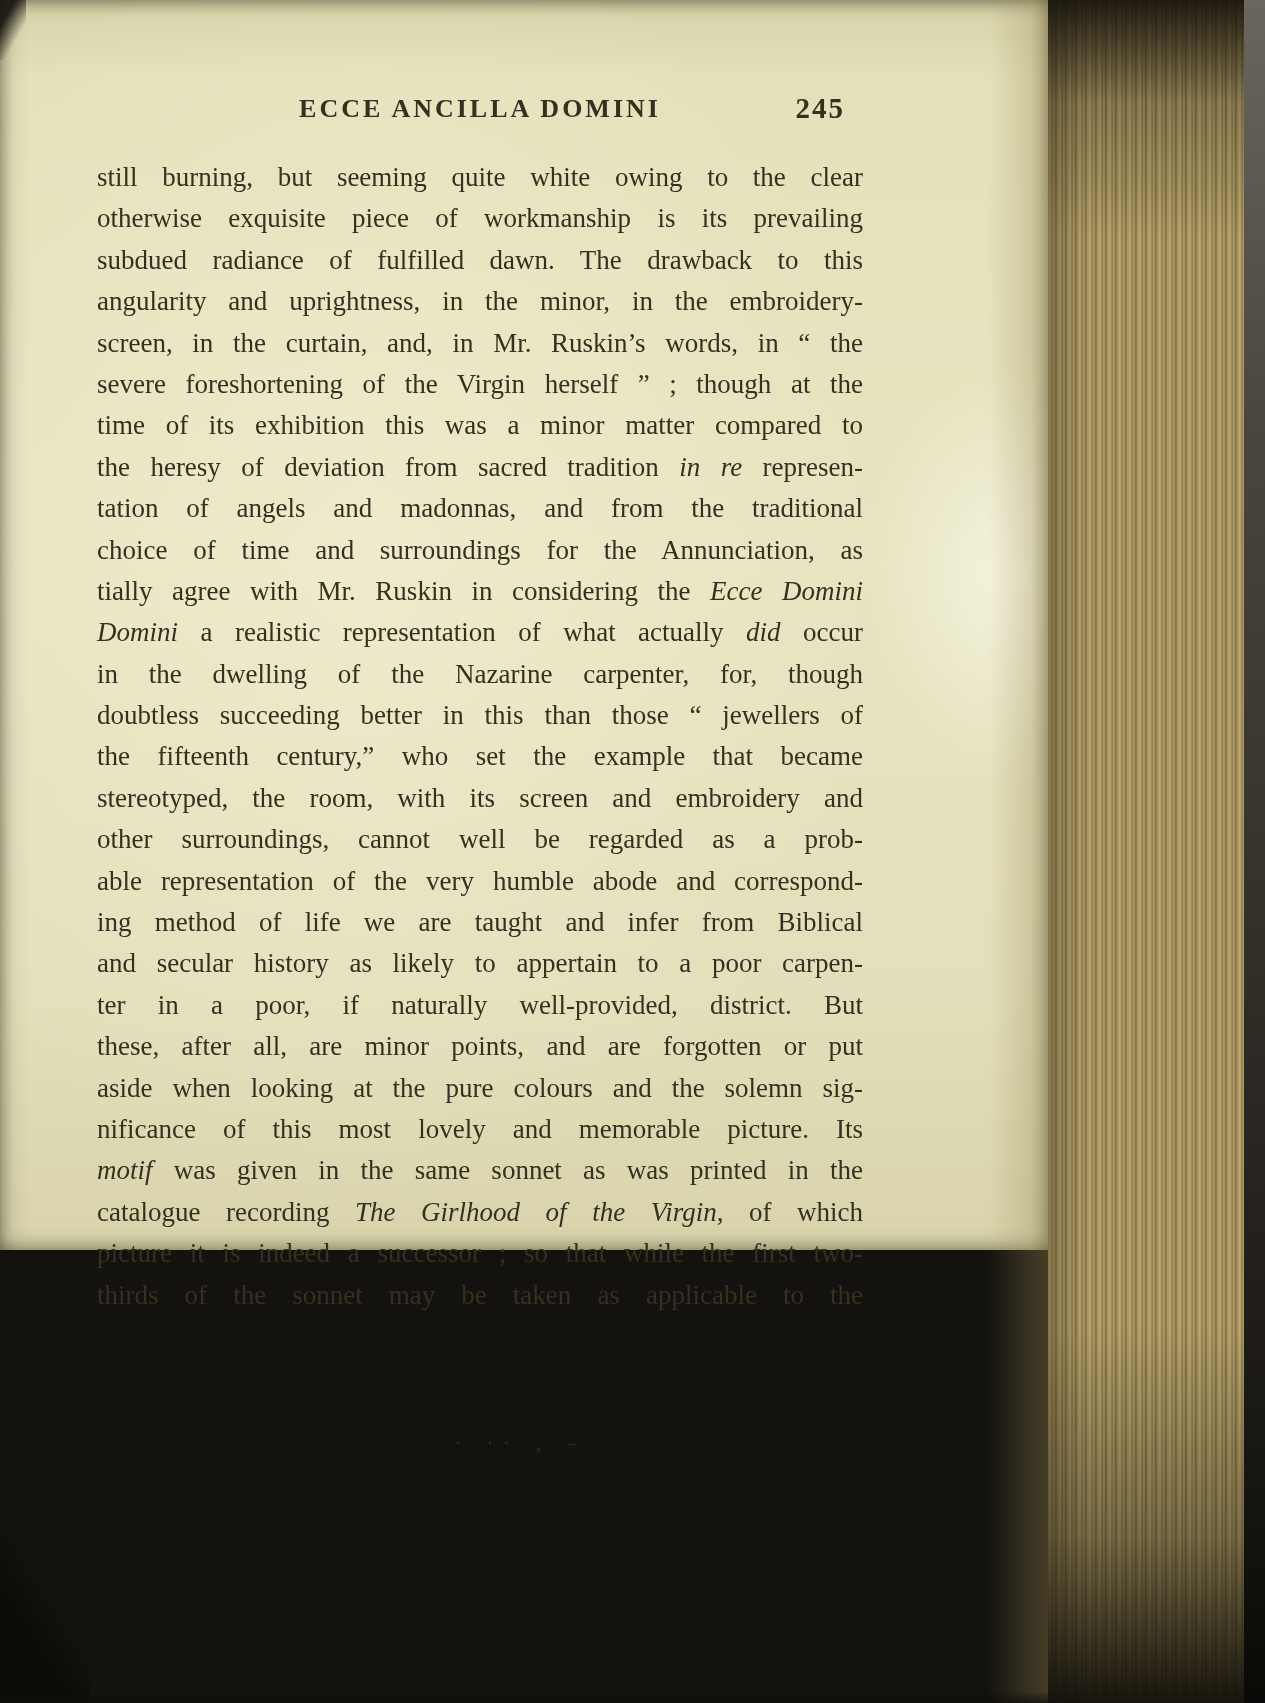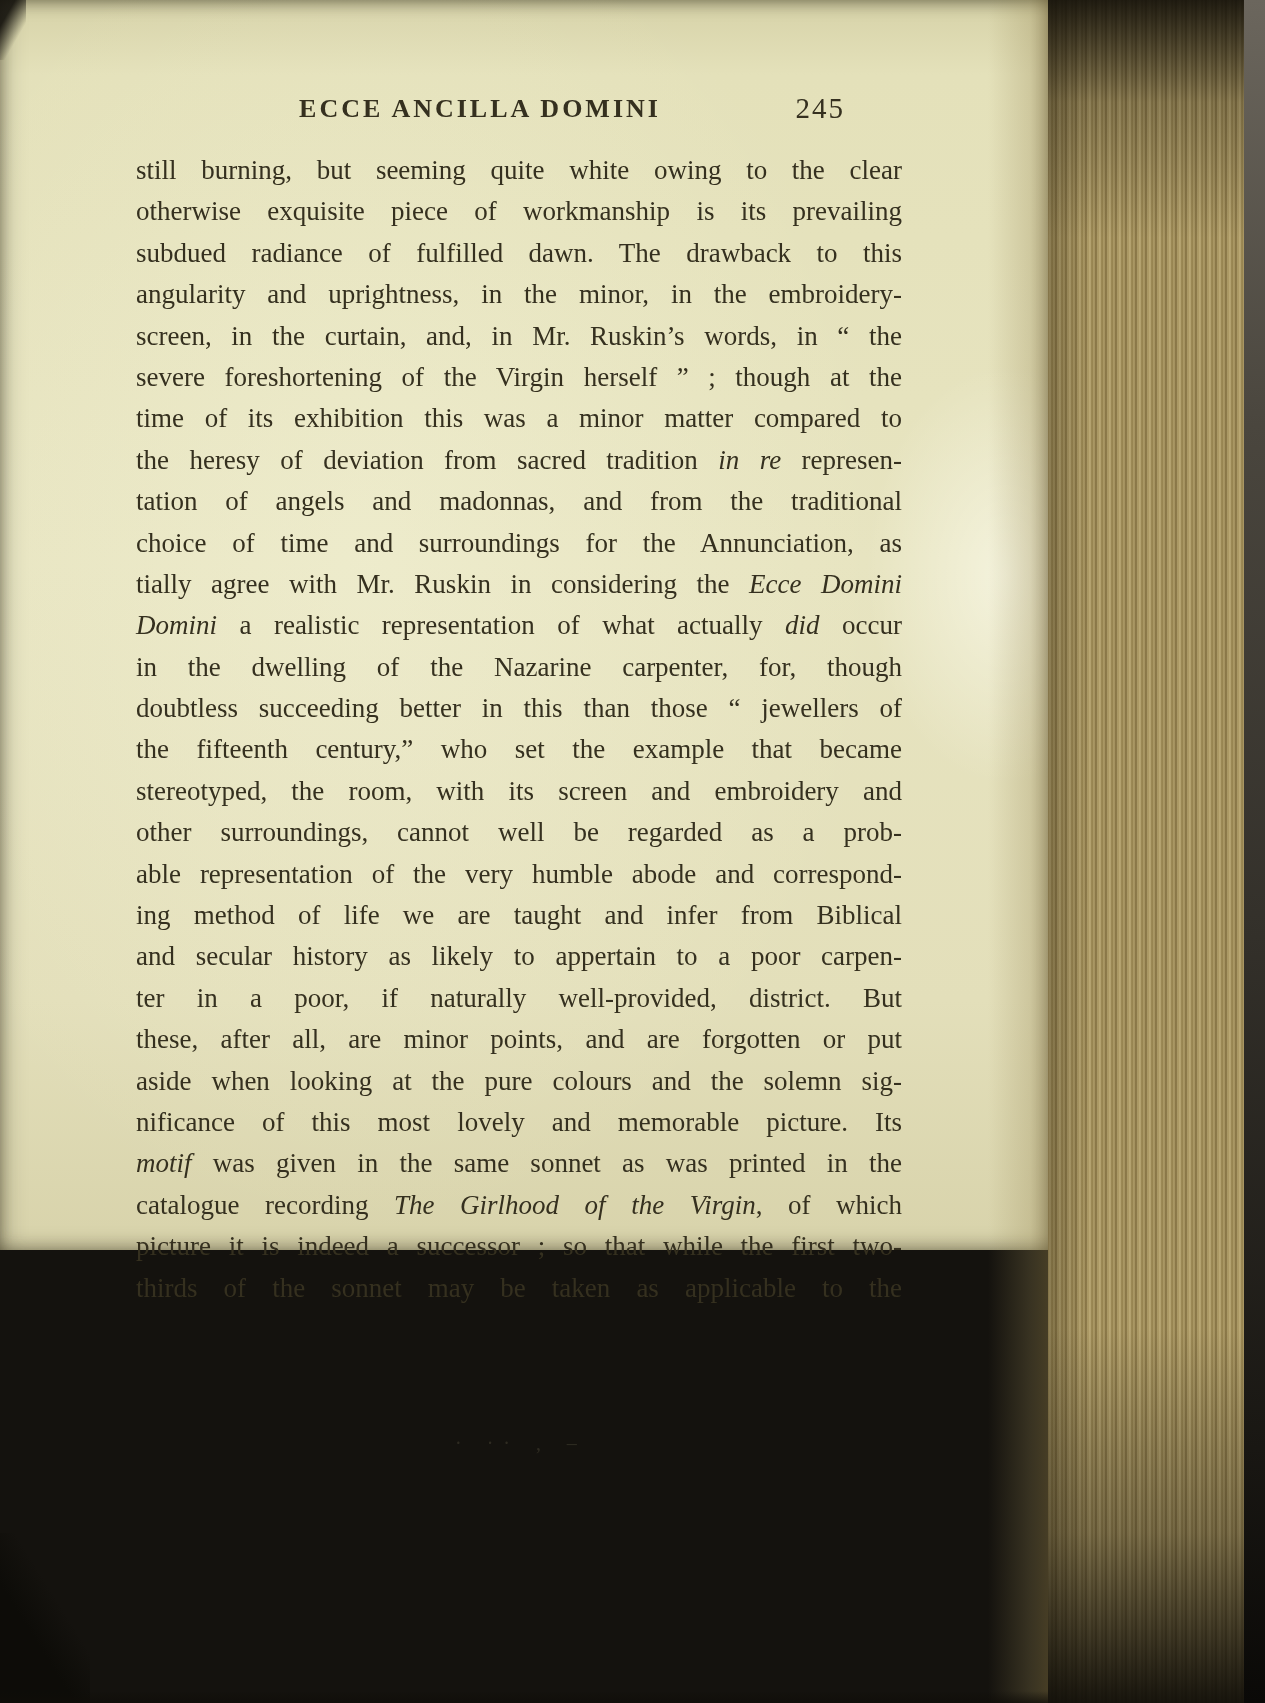--- a/index.html
+++ b/index.html
@@ -60,26 +60,25 @@
   .header {
     position:absolute; left:97px; top:94px; width:766px; height:42px;
     color:var(--ink,#352f24);
   }
   .header .title {
     display:block; text-align:center;
     font-size:26px; font-weight:700; letter-spacing:3px;
   }
   .header .pagenum {
     position:absolute; right:18px; top:-2px;
-    font-size:29px; font-weight:400; letter-spacing:2px;
+    font-size:29px; font-weight:700; letter-spacing:2px;
   }
   .body-text {
-    position:absolute; left:97px; top:150px; width:766px;
+    position:absolute; left:97px; top:157px; width:766px;
     color:var(--ink,#352f24);
-    margin-left:39px;
   }
   .body-text .line {
     height:41.4px; line-height:41.4px; font-size:27px;
     text-align:justify; text-align-last:justify;
     white-space:normal;
   }
   .body-text em { }
   .smudge {
     position:absolute; left:455px; top:1432px;
     color:rgba(80,75,58,0.45); font-size:20px; letter-spacing:10px;

